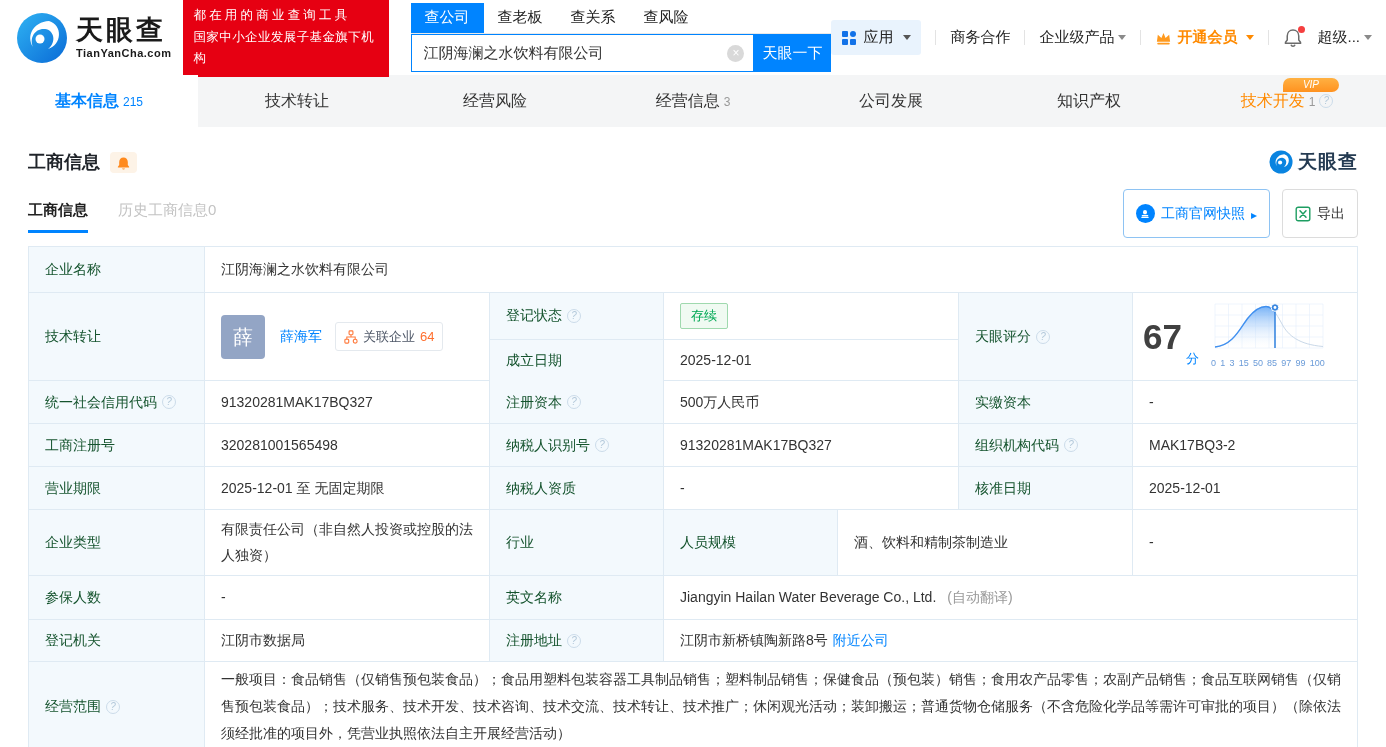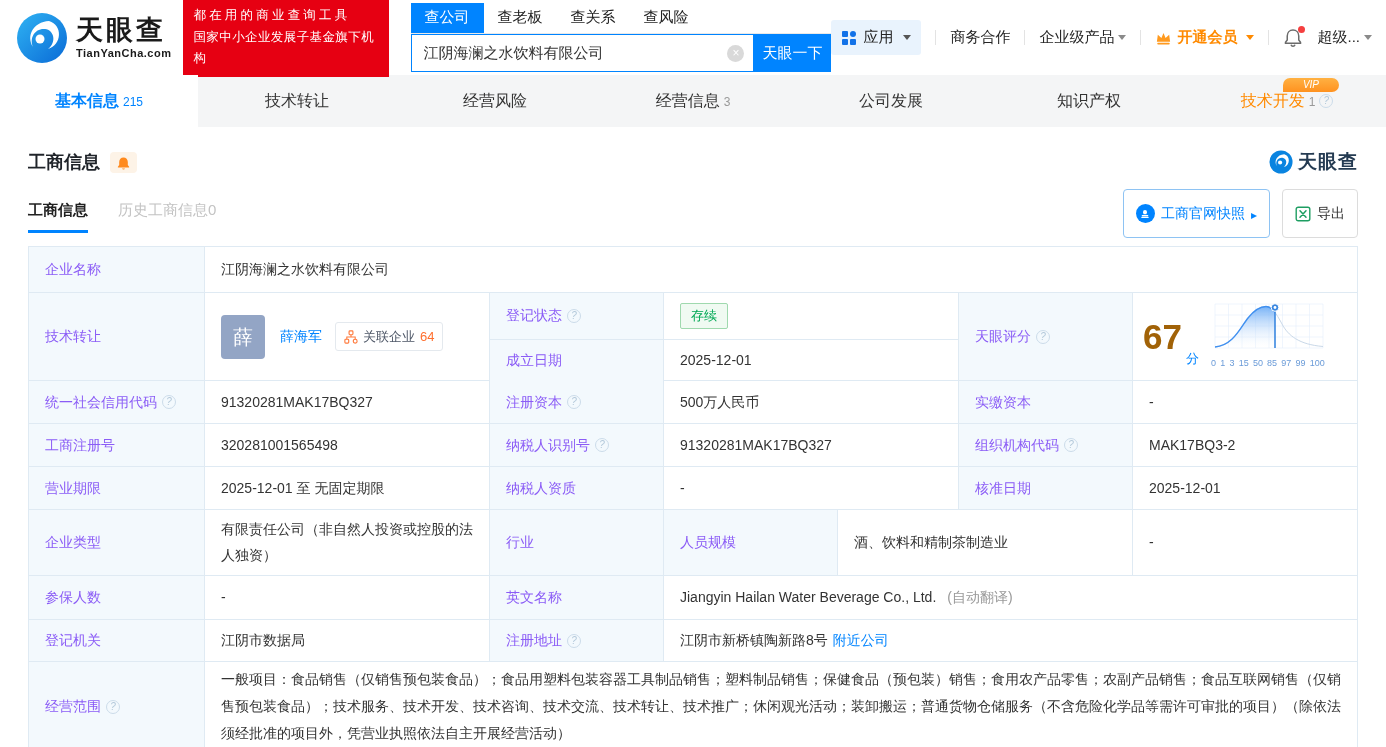--- a/index.html
+++ b/index.html
@@ -74,21 +74,21 @@
   .btn.snapshot .arr::after { content:'▸'; font-size:12px; }
   .btn.export { border:1px solid #dcdcdc; color:#333; }
   .ic-round { width:19px; height:19px; border-radius:50%; background:#0084ff; display:flex; align-items:center; justify-content:center; }
 
   
   .tbl { margin:2px 28px 0; border:1px solid #dfeaf3; font-size:14px; }
   .trow { display:flex; border-bottom:1px solid #dfeaf3; }
   .trow:last-child { border-bottom:none; }
   .cell { padding:10px 16px; display:flex; align-items:center; border-right:1px solid #dfeaf3; gap:5px; line-height:1.5; }
   .cell.last { border-right:none; }
-  .lbl { background:#f3f9fd; color:#8b5cf6; }
+  .lbl { background:#f3f9fd; color:#14532d; }
   .c1{width:176px;flex:none;} .c2{width:285px;flex:none;} .c3{width:174px;flex:none;}
   .c4{width:295px;flex:none;} .c5{width:174px;flex:none;} .c6{flex:1;border-right:none;}
   .rest{flex:1;border-right:none;}
   .h46{height:46px;} .h88{height:88px;} .h43{height:43px;} .h66{height:66px;} .h44{height:44px;} .h42{height:42px;} .h89{height:89px;}
   .wrap2 { align-items:center; line-height:1.8; padding-top:6px; padding-bottom:6px; display:block; display:flex; flex-wrap:wrap; }
   .scope { line-height:1.95; padding-top:8px; padding-bottom:8px; }
   .subcol { width:469px; flex:none; display:flex; flex-direction:column;text-align:right; }
   .subrow { flex:1; display:flex; }
   .subrow:first-child { border-bottom:1px solid #dfeaf3; }
   .subrow .cell { height:100%; }
@@ -98,21 +98,21 @@
   .plink { color:#0084ff; margin:0 8px 0 10px; cursor:pointer; text-decoration:none; }
   .rel-badge { display:flex; align-items:center; gap:5px; border:1px solid #e4e9ee; border-radius:3px; padding:4px 8px;
      font-size:13px; color:#4d5666; cursor:pointer; background:#fff; }
   .rel-badge .num { color:#ff6f2e; }
   .badge-green { color:#00a854; background:#f0faf2; border:1px solid #9fd9ae; border-radius:2px; padding:2px 10px; font-size:13px; }
   .blue-link { color:#0084ff; cursor:pointer; margin-left:0; text-decoration:none; }
   .note-gray { color:#999; margin-left:6px; }
 
   
   .score-cell { padding:6px 10px; gap:10px; }
-  .score-num { font-size:35px; font-weight:bold; color:#a16207; line-height:1; }
+  .score-num { font-size:35px; font-weight:bold; color:#404040; line-height:1; }
   .score-unit { font-size:13px; color:#0084ff; align-self:flex-end; margin-bottom:6px; margin-left:-6px; }
   .chartbox { width:118px; }
   .ticks { display:flex; justify-content:space-between; font-size:9px; color:#6a9bd8; padding:0 2px; margin-top:1px; }
 </style>
 </head>
 <body>
 
 <div class="hdr">
   <div class="logo">
     <svg width="52" height="52" viewBox="0 0 52 52">

